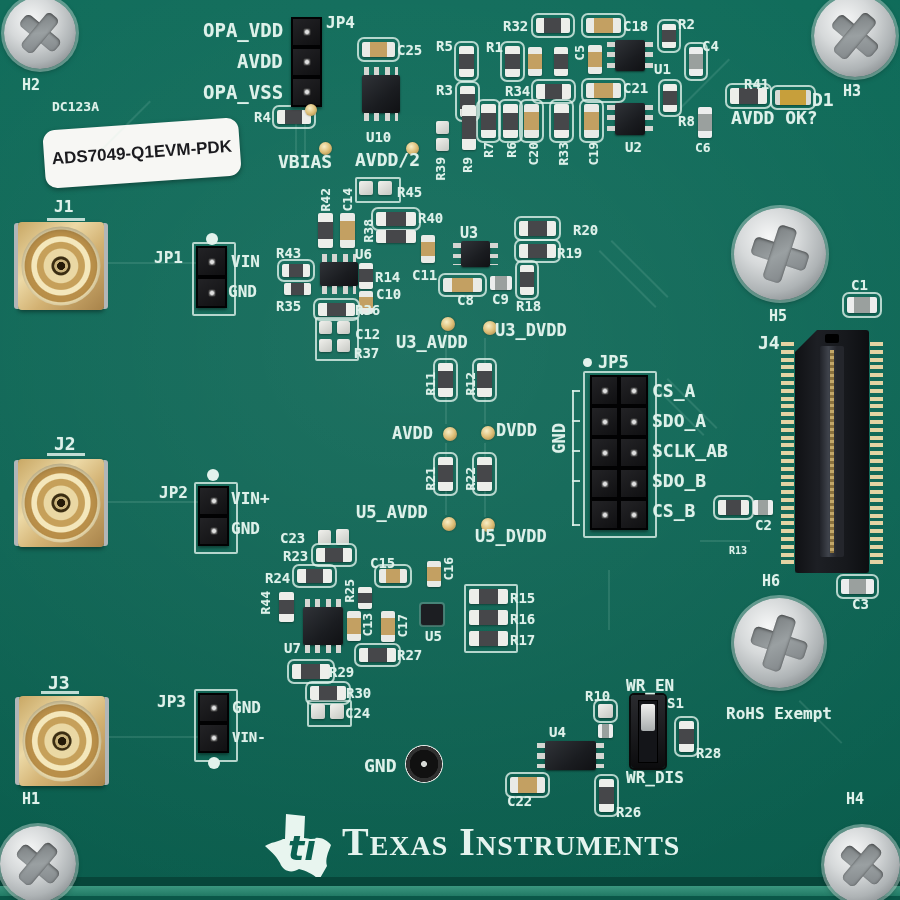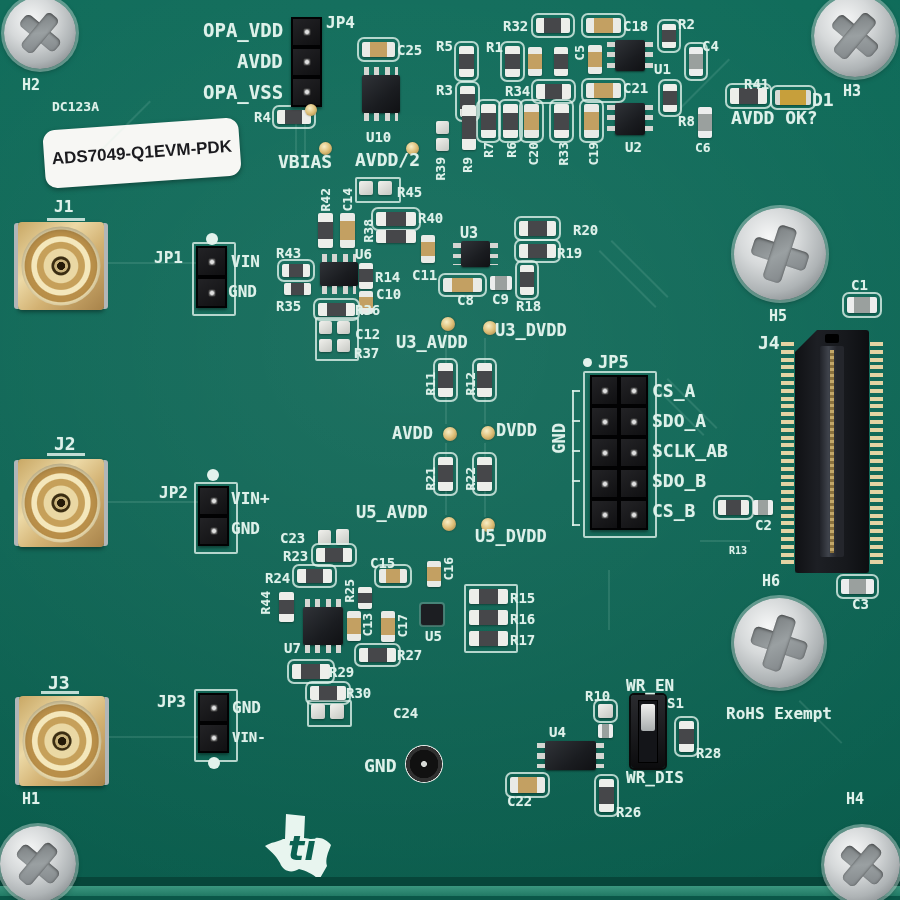--- a/index.html
+++ b/index.html
@@ -86,20 +86,21 @@
 <body>
 
 <div id="board">
   <div id="sticker">
     <span>ADS7049-Q1EVM-PDK</span>
   </div>
   <svg id="ti-logo" viewBox="0 0 72 74" xmlns="http://www.w3.org/2000/svg">
     <path fill="#e8f5ef" d="M24 2 L43 4 L42 26 L49 27 C57 24 64 27 69 33 C66 41 63 47 65 54 L57 68 C50 61 44 59 37 57 C29 62 21 59 18 51 C13 42 8 39 3 34 C9 30 16 30 21 27 L23 27 Z"></path>
     <text x="26" y="48" font-family="DejaVu Sans, sans-serif" font-size="34" font-weight="bold" font-style="italic" fill="#0c6252">ti</text>
   </svg>
+  <div id="wordmark">Texas Instruments</div>
   <div id="edge-dark" class="edge"></div>
   <div id="edge-light" class="edge"></div>
   <div id="edge-end" class="edge"></div>
 <div class="trace" style="position: absolute; left: 103px; top: 262px; width: 95px; height: 2px; transform: rotate(0deg); opacity: 0.13;"></div>
     <div class="trace" style="position: absolute; left: 103px; top: 501px; width: 95px; height: 2px; transform: rotate(0deg); opacity: 0.13;"></div>
     <div class="trace" style="position: absolute; left: 105px; top: 736px; width: 93px; height: 2px; transform: rotate(0deg); opacity: 0.13;"></div>
     <div class="trace" style="position: absolute; left: 297px; top: 112px; width: 46px; height: 2px; transform: rotate(90deg); opacity: 0.13;"></div>
     <div class="trace" style="position: absolute; left: 306px; top: 112px; width: 46px; height: 2px; transform: rotate(90deg); opacity: 0.13;"></div>
     <div class="trace" style="position: absolute; left: 447px; top: 332px; width: 92px; height: 2px; transform: rotate(90deg); opacity: 0.13;"></div>
     <div class="trace" style="position: absolute; left: 486px; top: 338px; width: 86px; height: 2px; transform: rotate(90deg); opacity: 0.13;"></div>
@@ -383,21 +384,21 @@
     <div class="lbl vert" style="font-size: 13px; position: absolute; left: 442px; top: 557px;">C16</div>
     <div class="lbl vert" style="font-size: 13px; position: absolute; left: 361px; top: 613px;">C13</div>
     <div class="lbl vert" style="font-size: 13px; position: absolute; left: 396px; top: 614px;">C17</div>
     <div class="lbl" style="font-size: 14px; position: absolute; left: 425px; top: 629px;">U5</div>
     <div class="lbl" style="font-size: 14px; position: absolute; left: 510px; top: 591px;">R15</div>
     <div class="lbl" style="font-size: 14px; position: absolute; left: 510px; top: 612px;">R16</div>
     <div class="lbl" style="font-size: 14px; position: absolute; left: 510px; top: 633px;">R17</div>
     <div class="lbl" style="font-size: 14px; position: absolute; left: 397px; top: 648px;">R27</div>
     <div class="lbl" style="font-size: 14px; position: absolute; left: 329px; top: 665px;">R29</div>
     <div class="lbl" style="font-size: 14px; position: absolute; left: 346px; top: 686px;">R30</div>
-    <div class="lbl" style="font-size: 14px; position: absolute; left: 345px; top: 706px; padding-left: 48px;">C24</div>
+    <div class="lbl" style="font-size: 14px; position: absolute; left: 345px; top: 706px;">C24</div>
     <div class="lbl" style="font-size: 18px; position: absolute; left: 364px; top: 757px;">GND</div>
     <div class="lbl" style="font-size: 14px; position: absolute; left: 549px; top: 725px;">U4</div>
     <div class="lbl" style="font-size: 14px; position: absolute; left: 507px; top: 794px;">C22</div>
     <div class="lbl" style="font-size: 14px; position: absolute; left: 616px; top: 805px;">R26</div>
     <div class="lbl" style="font-size: 14px; position: absolute; left: 585px; top: 689px;">R10</div>
     <div class="lbl" style="font-size: 16px; position: absolute; left: 626px; top: 678px;">WR_EN</div>
     <div class="lbl" style="font-size: 14px; position: absolute; left: 667px; top: 696px;">S1</div>
     <div class="lbl" style="font-size: 16px; position: absolute; left: 626px; top: 770px;">WR_DIS</div>
     <div class="lbl" style="font-size: 14px; position: absolute; left: 696px; top: 746px;">R28</div>
   </div>

